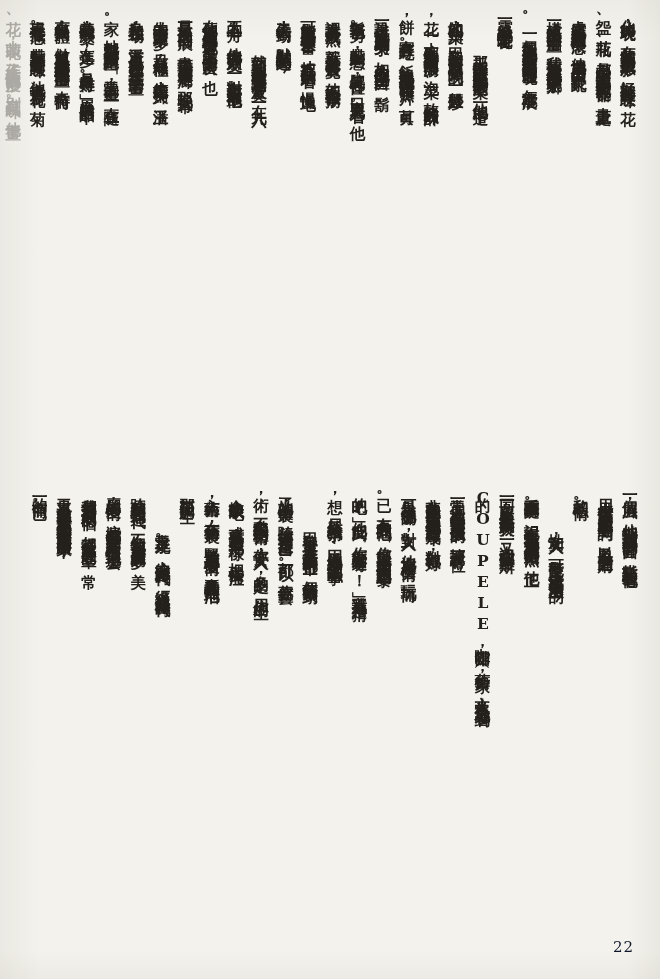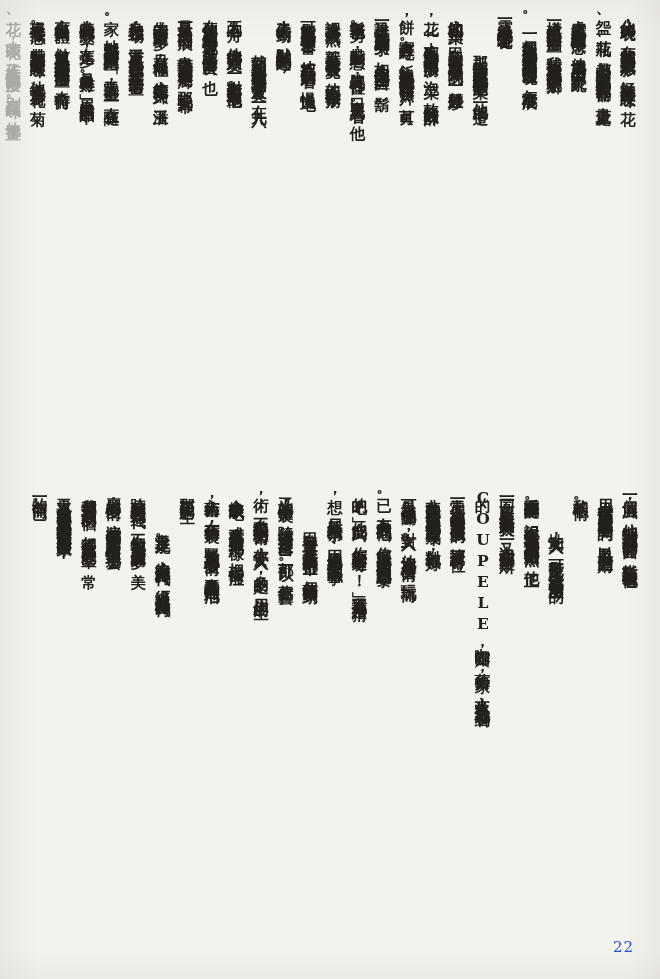--- a/index.html
+++ b/index.html
@@ -25,21 +25,21 @@
     letter-spacing:2px;
     line-height:24.6px;
     text-align:start;
   }
   .band-top{ top:8px; right:20px; height:464px; }
   .band-bottom{ top:486px; right:18px; height:464px; }
   .col{ white-space:pre; }
   .col.faint{ opacity:0.32; filter:blur(0.4px); }
   .page-number{
     position:absolute; right:26px; top:938px;
-    font-size:15px; color:#1d4ed8; letter-spacing:1px;
+    font-size:15px; color:#0f172a; letter-spacing:1px;
     font-family:"DejaVu Serif","Liberation Serif",serif;
     margin-left:40px;
   }
 </style>
 </head>
 <body style="--ink: #24211c; --paper: #f4f2ec;">
 
 <div class="scan-shade"></div>
 
 <div class="band band-top">

